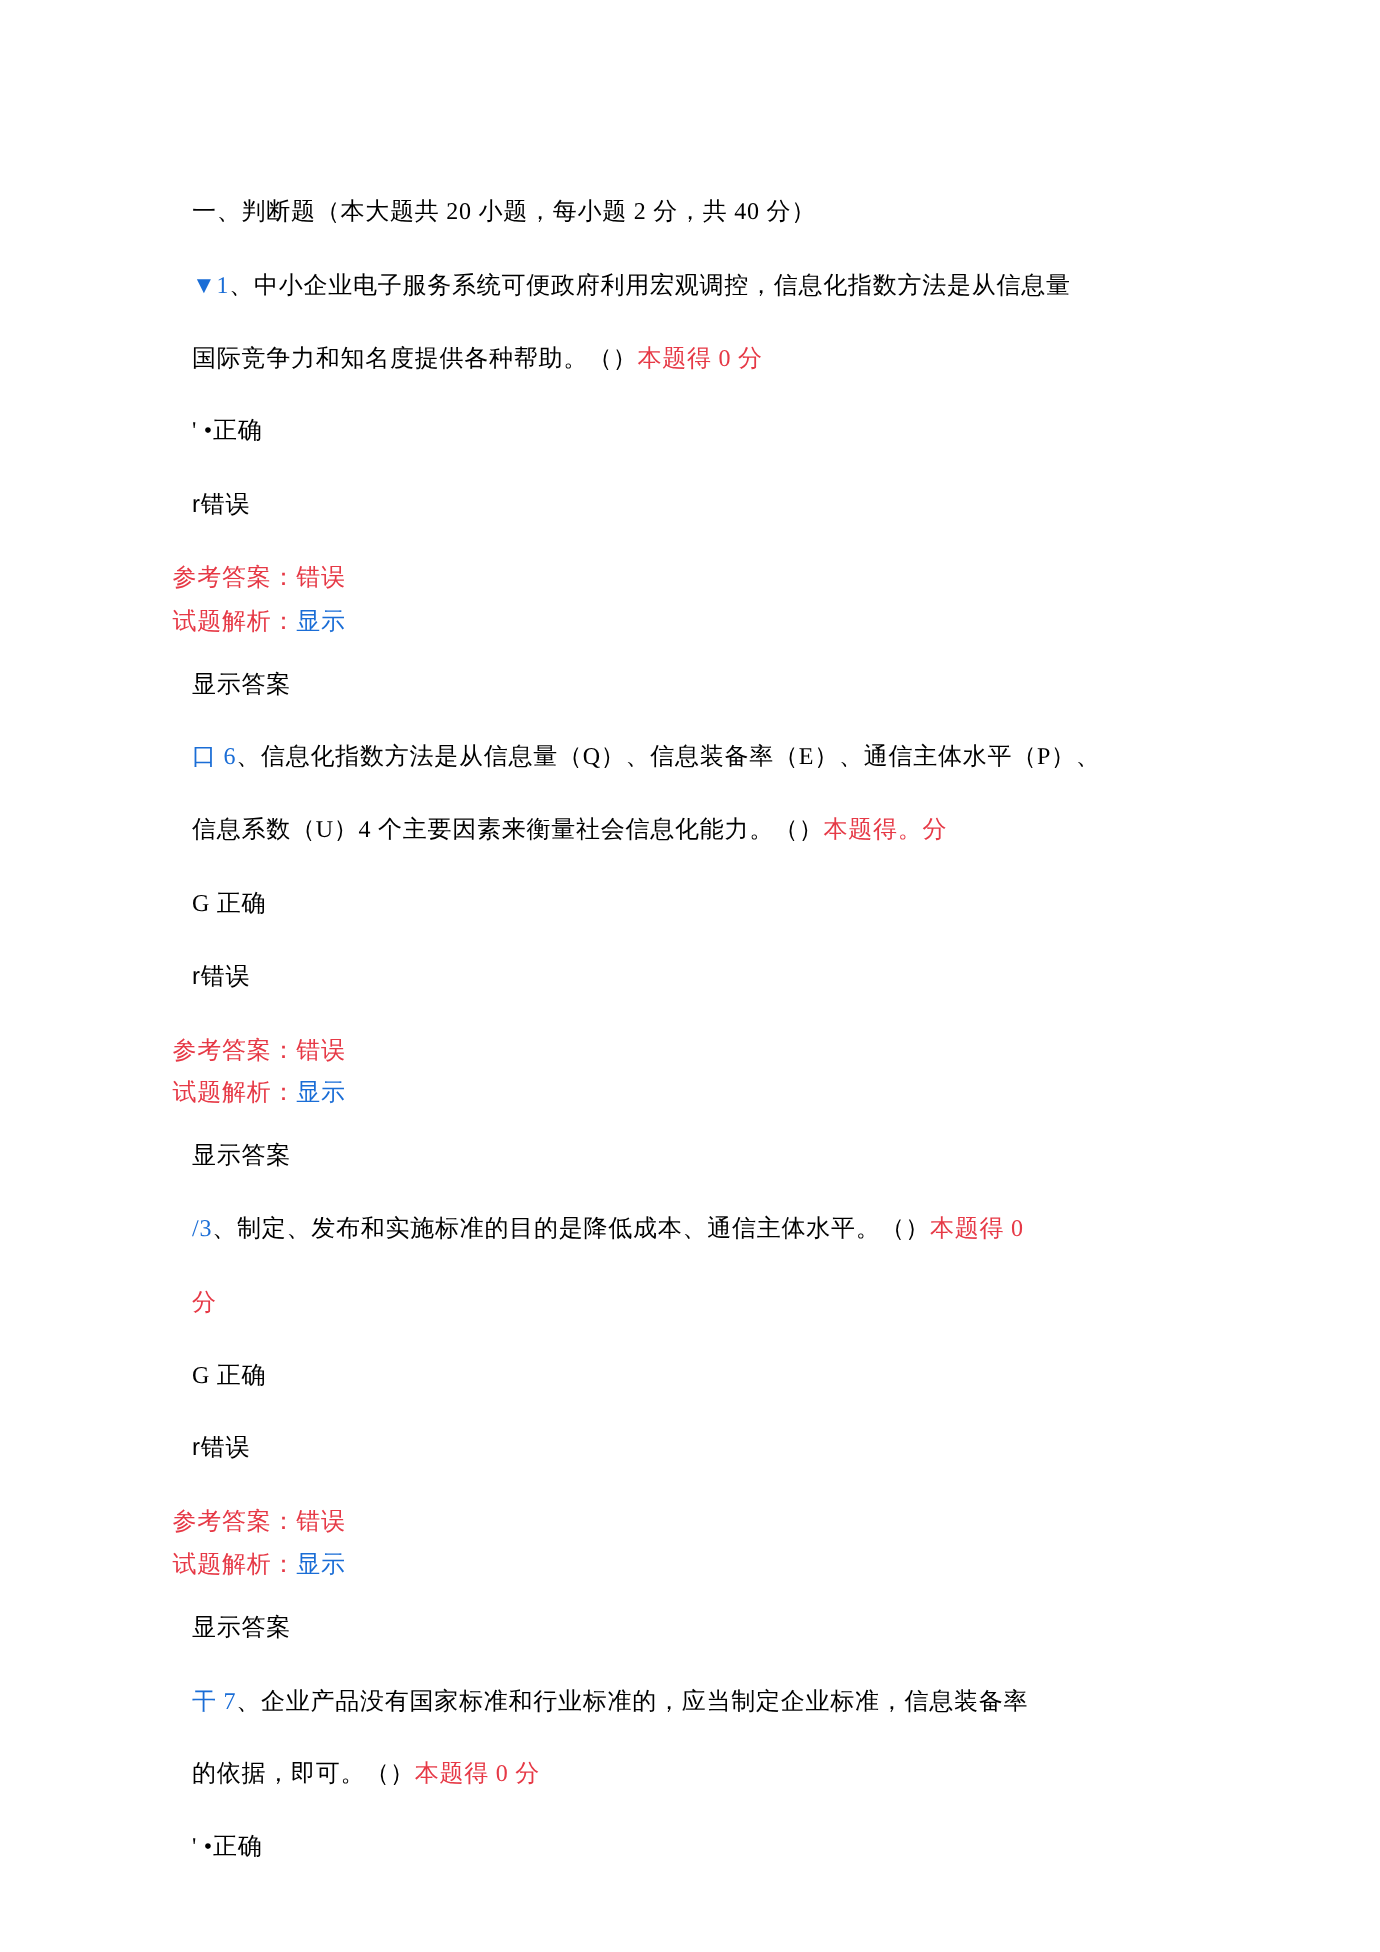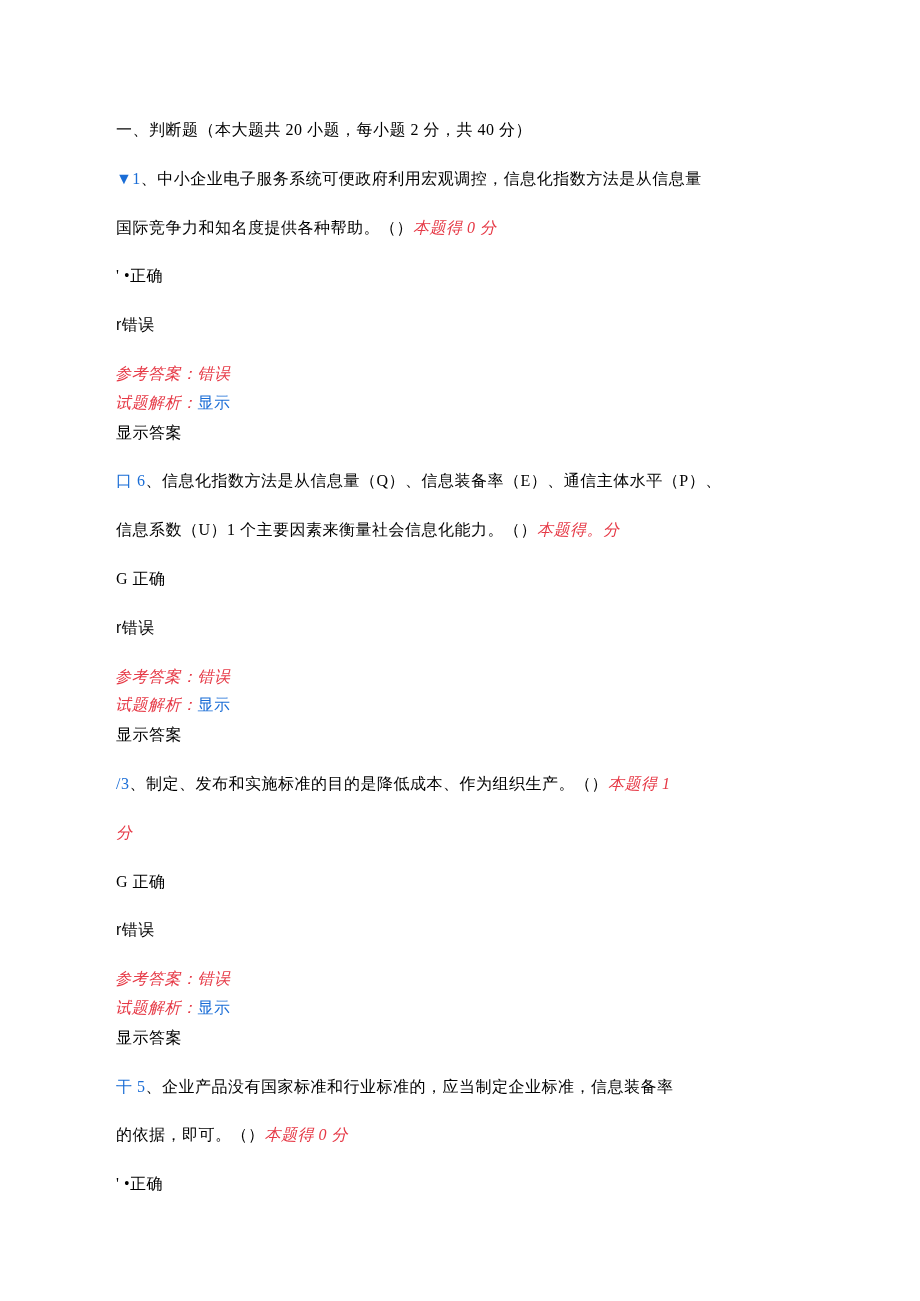--- a/index.html
+++ b/index.html
@@ -5,29 +5,29 @@
     body {
       font-family: "SimSun", serif;
       font-size: 16px;
       line-height: 1.8;
       background: #fff;
       margin: 0;
       padding: 115px 115px 60px 115px;
       color: #000;
     }
     .para {
-      margin: 1px;
+      margin: 13px;
       letter-spacing: 0.5px;
       text-align: justify;
     }
     .block {
       margin-bottom: 20px;
     }
     .blue { color: #1a6dd6; }
-    .red { color: #e63946; font-style: italic; }
+    .red { color: #e63946; }
     .arial { font-family: Arial, sans-serif; }
     .small-gap { margin-bottom: 2px; }
     .answer-line { margin: 0; }
   </style>
 </head>
 <body>
 
 <p class="para block">一、判断题（本大题共 20 小题，每小题 2 分，共 40 分）</p>
 
 <p class="para block">
@@ -45,49 +45,49 @@
 </p>
 <p class="para answer-line small-gap">
   <span class="red">试题解析：</span><span class="blue">显示</span>
 </p>
 <p class="para block">显示答案</p>
 
 <p class="para block">
   <span class="blue">口 6</span><span>、信息化指数方法是从信息量（Q）、信息装备率（E）、通信主体水平（P）、</span>
 </p>
 <p class="para block">
-  <span>信息系数（U）1 个主要因素来衡量社会信息化能力。（）</span><span class="red">本题得。分</span>
+  <span>信息系数（U）4 个主要因素来衡量社会信息化能力。（）</span><span class="red">本题得。分</span>
 </p>
 <p class="para block">G 正确</p>
 <p class="para block">
   <span class="arial">r</span><span>错误</span>
 </p>
 <p class="para answer-line small-gap">
   <span class="red">参考答案：</span><span class="red">错误</span>
 </p>
 <p class="para answer-line small-gap">
   <span class="red">试题解析：</span><span class="blue">显示</span>
 </p>
 <p class="para block">显示答案</p>
 
 <p class="para block">
-  <span class="blue">/3</span><span>、制定、发布和实施标准的目的是降低成本、作为组织生产。（）</span><span class="red">本题得 1</span>
+  <span class="blue">/3</span><span>、制定、发布和实施标准的目的是降低成本、通信主体水平。（）</span><span class="red">本题得 0</span>
 </p>
 <p class="para block red">分</p>
 <p class="para block">G 正确</p>
 <p class="para block">
   <span class="arial">r</span><span>错误</span>
 </p>
 <p class="para answer-line small-gap">
   <span class="red">参考答案：</span><span class="red">错误</span>
 </p>
 <p class="para answer-line small-gap">
   <span class="red">试题解析：</span><span class="blue">显示</span>
 </p>
 <p class="para block">显示答案</p>
 
 <p class="para block">
-  <span class="blue">干 5</span><span>、企业产品没有国家标准和行业标准的，应当制定企业标准，信息装备率</span>
+  <span class="blue">干 7</span><span>、企业产品没有国家标准和行业标准的，应当制定企业标准，信息装备率</span>
 </p>
 <p class="para block">
   <span>的依据，即可。（）</span><span class="red">本题得 0 分</span>
 </p>
 <p class="para block">' •正确</p>
 
 </body></html>

